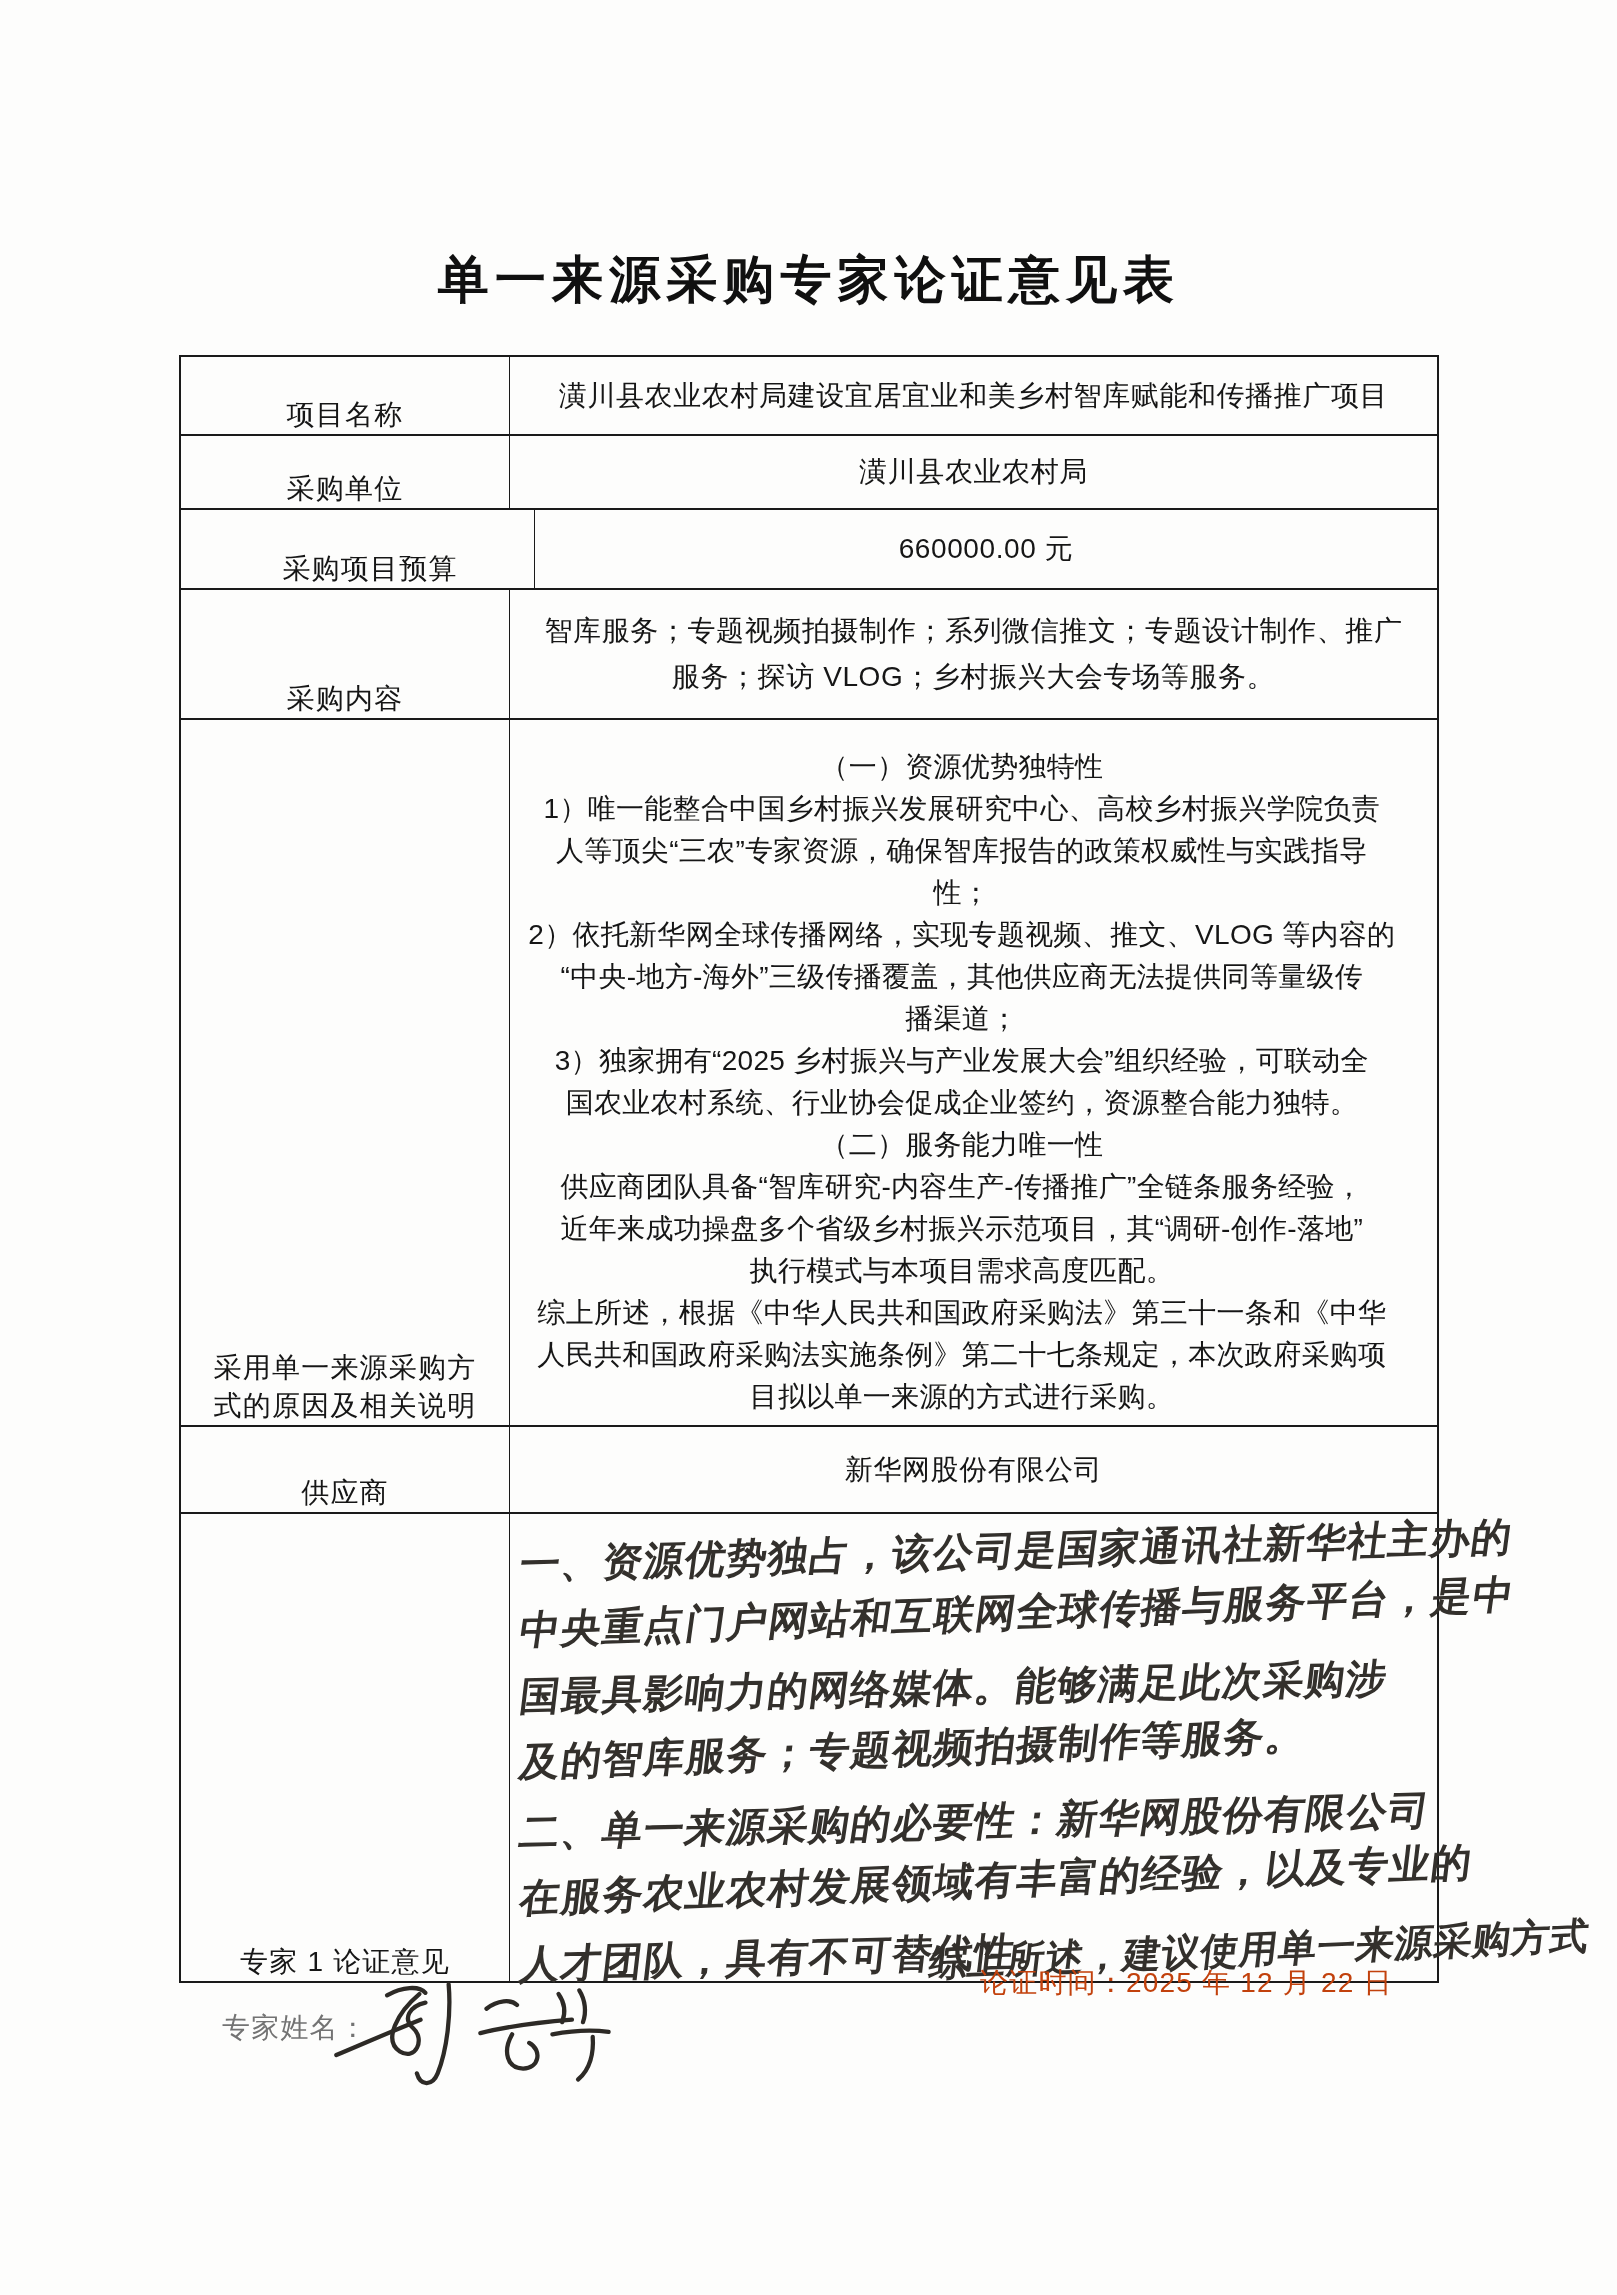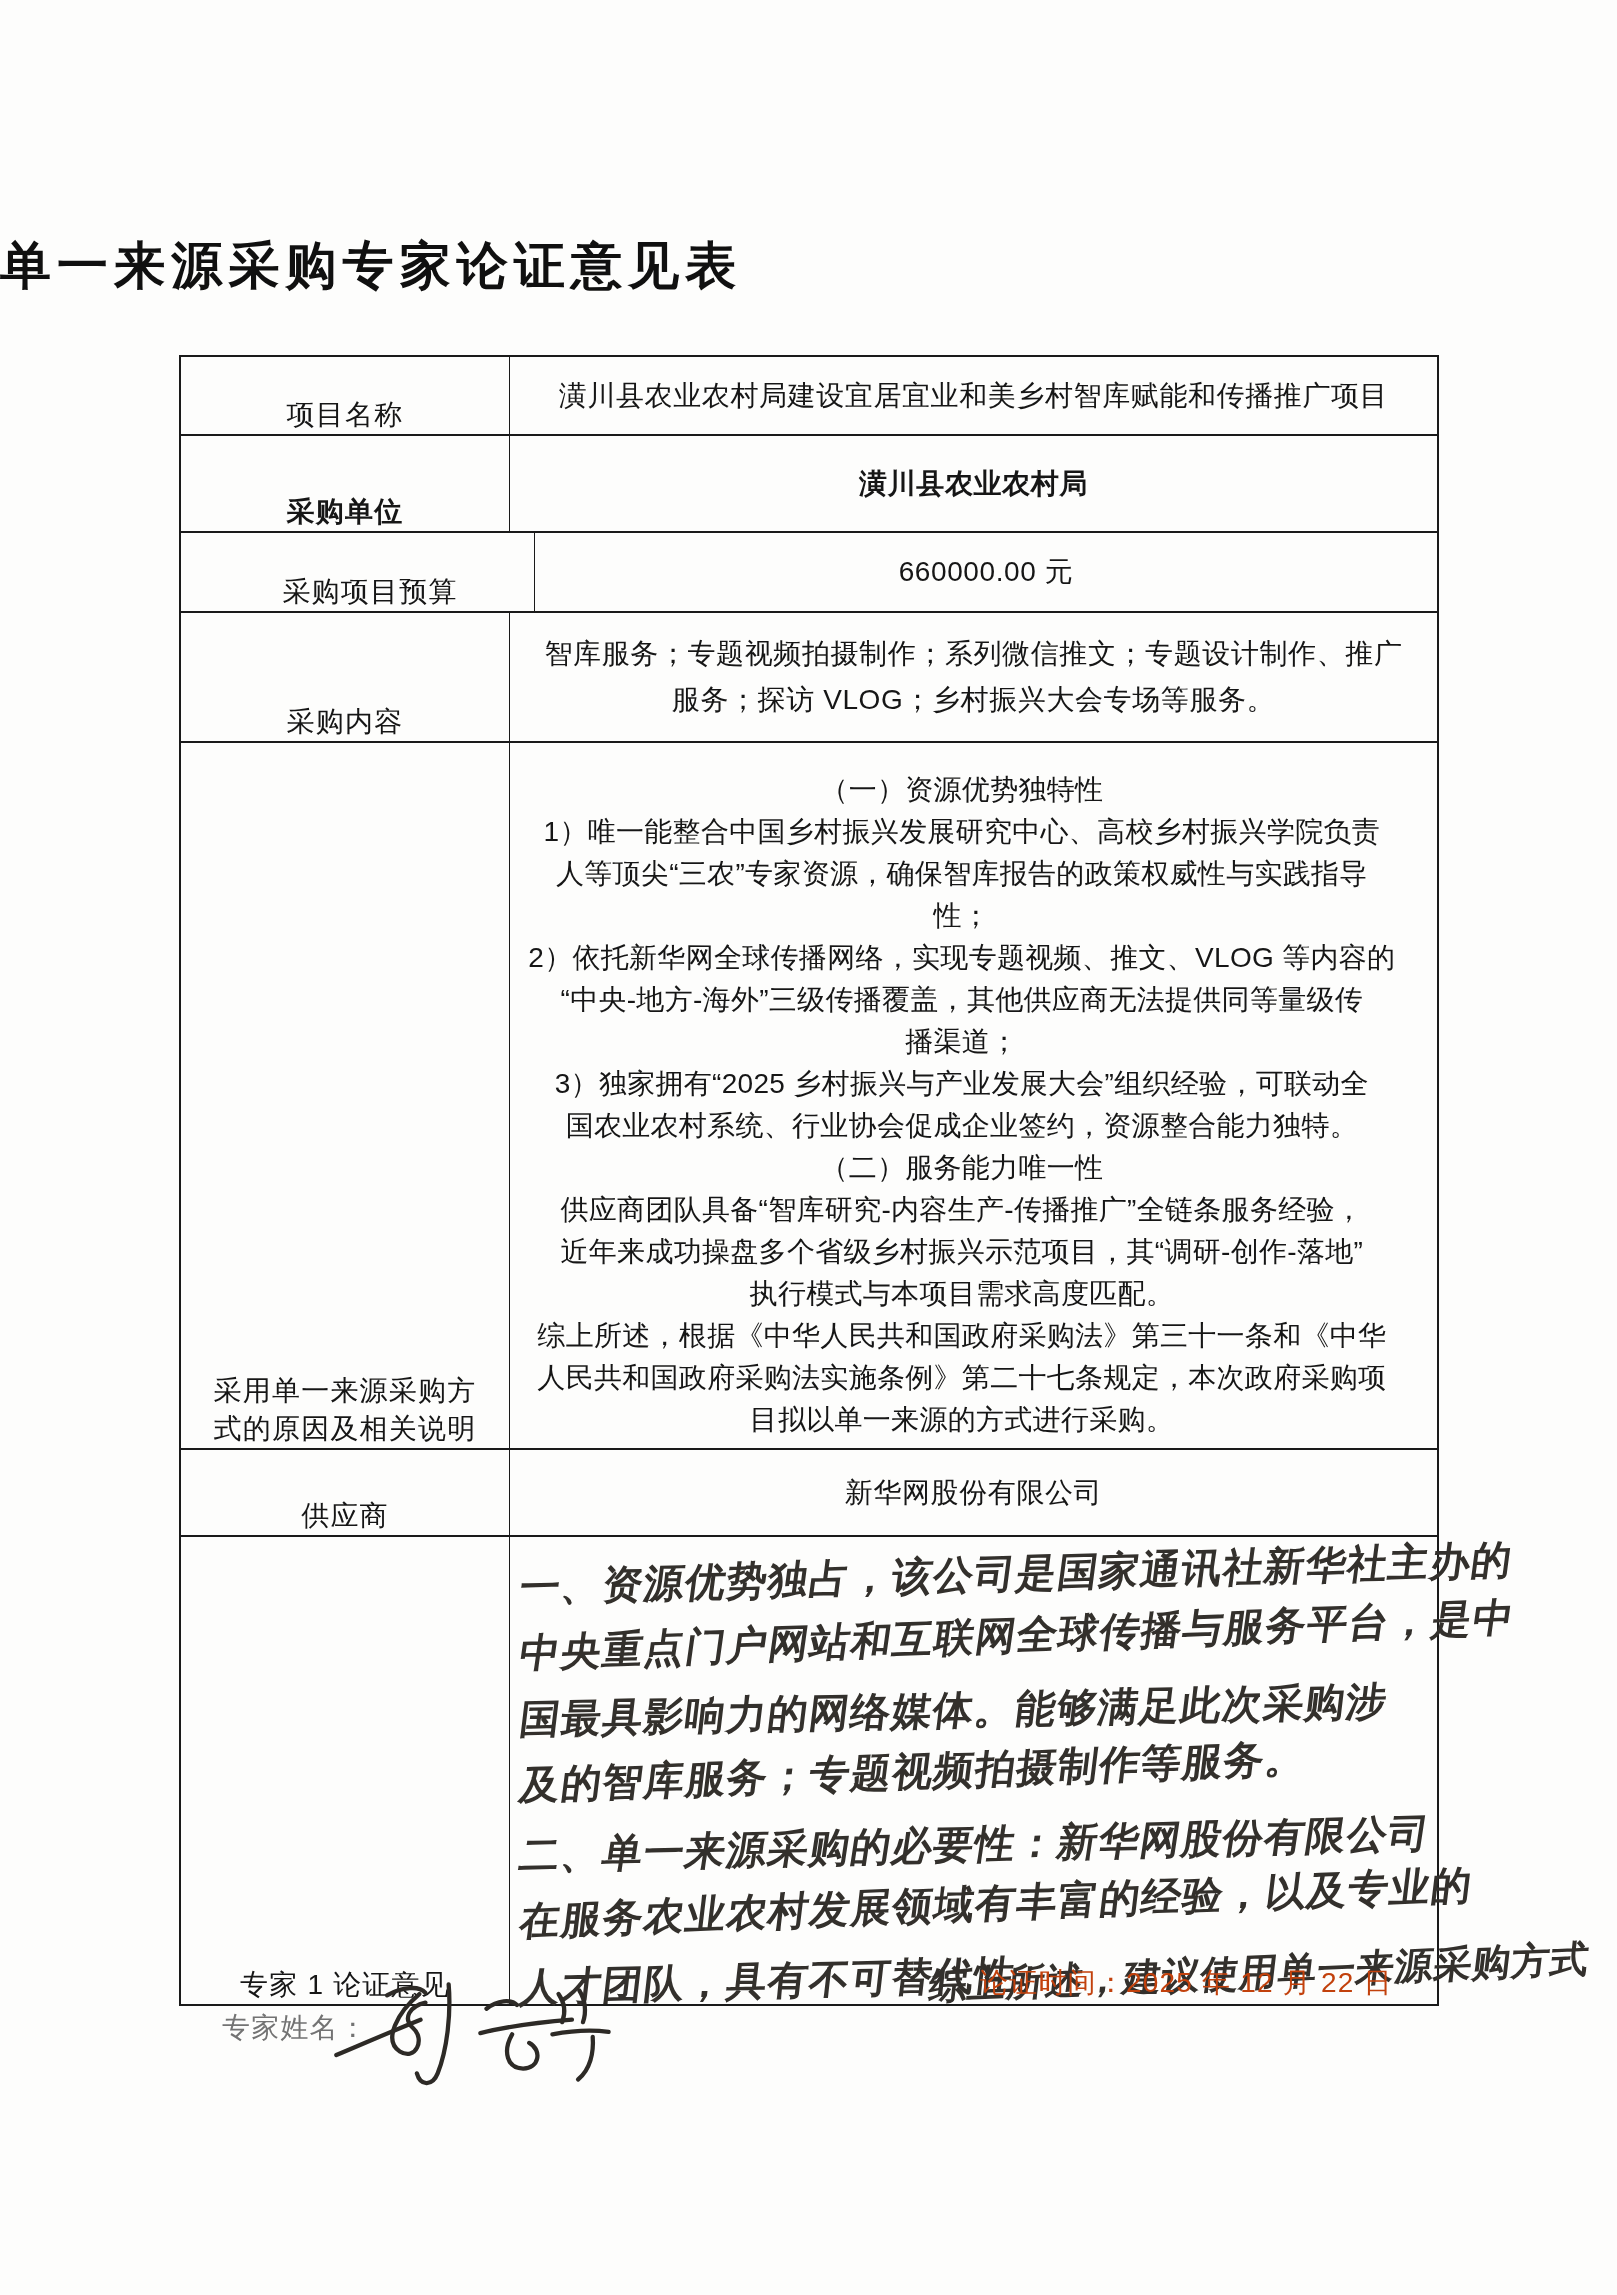--- a/index.html
+++ b/index.html
@@ -5,22 +5,22 @@
   html,body{margin:0;padding:0;background:#e8e8e8;}
   .page{
     position:relative;
     width:1618px;height:2295px;
     background:#fdfdfc;
     font-family:"Liberation Sans","DejaVu Sans",sans-serif;
     color:#141414;
     overflow:hidden;
   }
   .title{
-    position:absolute;left:0;top:232px;width:1618px;
-    text-align:left;
+    position:absolute;left:0;top:246px;width:1618px;
+    text-align:center;
     font-size:51px;font-weight:700;letter-spacing:6.1px;
     color:#101010;margin:0;
   }
   .tbl{
     position:absolute;left:179px;top:355px;width:1260px;
     border:2.4px solid #1a1a1a;
     box-sizing:border-box;
     background:transparent;
   }
   .row{display:flex;box-sizing:border-box;}
@@ -43,21 +43,21 @@
   }
   .val.center{text-align:center;}
   .multiline{white-space:pre-line;}
   .val.longtext{
     align-items:flex-start;justify-content:flex-start;
     text-align:center;
     padding:25.6px 16px 0 18.3px;
     line-height:42px;font-size:28px;letter-spacing:0.3px;
   }
   .r1{height:77px;}
-  .r2{height:97px;font-weight:bold;}
+  .r2{height:74px;}
   .r3{height:80px;padding-left:25px;}
   .r4{height:130px;}
   .r4 .val{line-height:46px;}
   .r5{height:707px;}
   .r6{height:87px;}
   .r7{height:469px;}
   .val.handcell{
     position:relative;display:block;padding:0;overflow:visible;
   }
   .hand{

